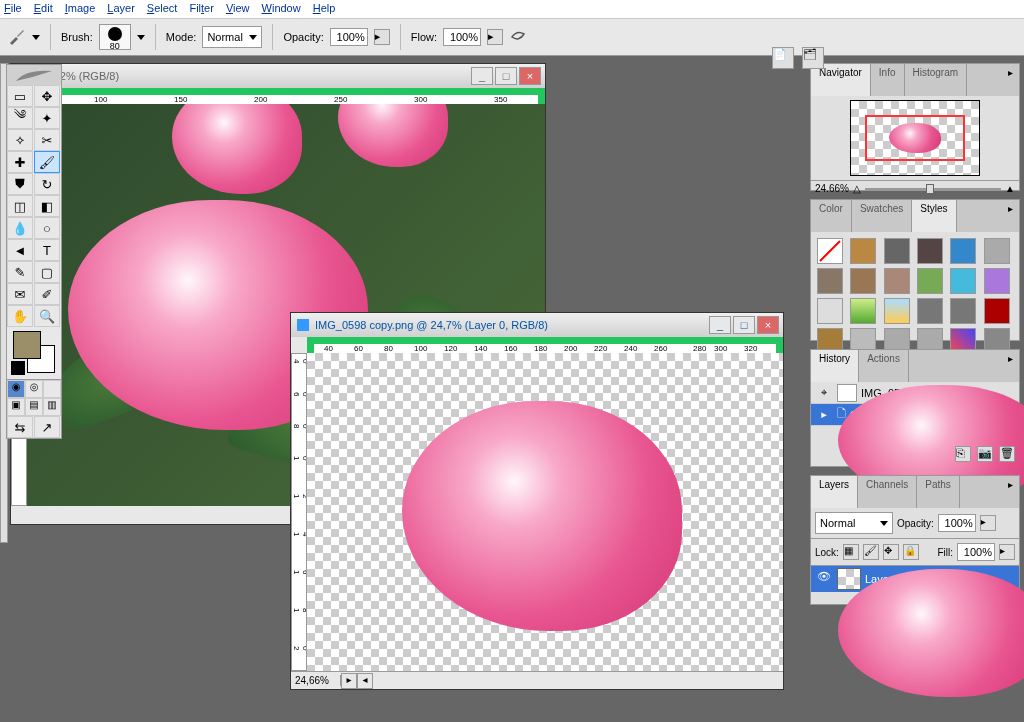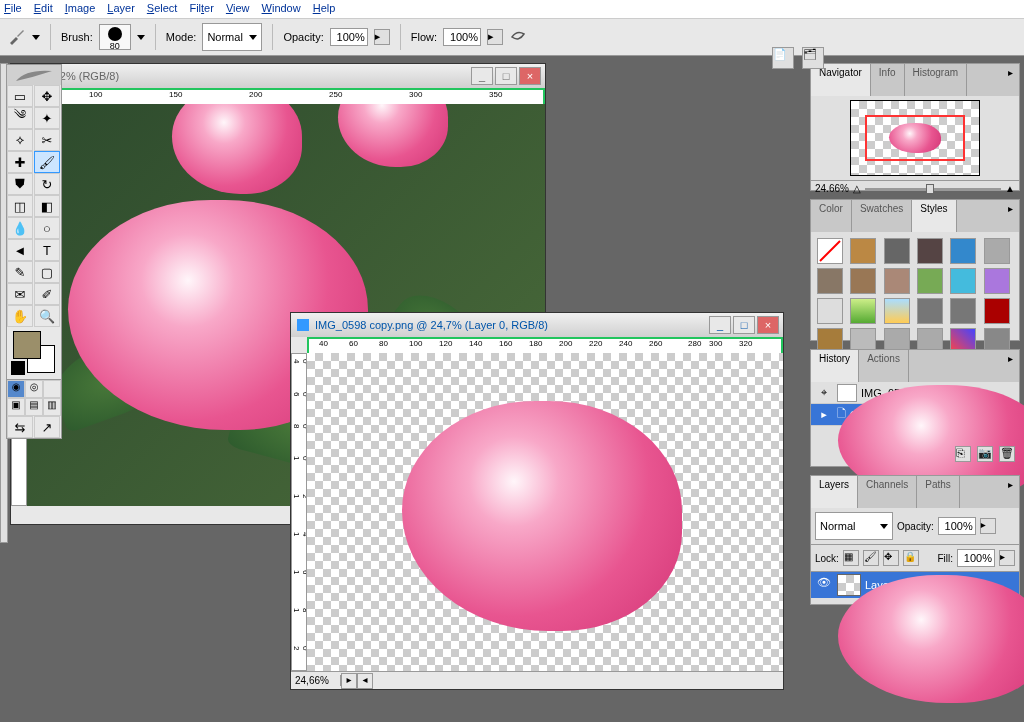--- a/index.html
+++ b/index.html
@@ -4,21 +4,21 @@
 <style>
 * { box-sizing: border-box; margin: 0; padding: 0; }
 body { font-family: Tahoma, Arial, sans-serif; font-size: 11px; background: #666; width: 1024px; height: 722px; overflow: hidden; position: relative; color: #000; }
 .menubar { background: #fff; height: 18px; padding: 2px 4px; color: #003399; display: flex; gap: 12px; position: relative; z-index: 100; }
 .menubar span { cursor: pointer; }
 .menubar span u { text-decoration: underline; }
 .optbar { background: #e8e8e8; height: 38px; border-top: 1px solid #ccc; border-bottom: 1px solid #999; display: flex; align-items: center; padding: 0 6px; gap: 6px; position: relative; z-index: 100; }
 .sep { width: 1px; height: 26px; background: #bbb; margin: 0 4px; }
 .brush-thumb { width: 32px; height: 26px; border: 1px solid #999; background: #f8f8f8; font-size: 9px; text-align: center; padding-top: 2px; }
 .brush-thumb .dot { width: 14px; height: 14px; background: #000; border-radius: 50%; margin: 0 auto; }
-.selbox { border: 1px solid #999; background: #fff; height: 28px; font-size: 11px; padding: 0 4px; display: flex; align-items: center; min-width: 60px; position: relative; }
+.selbox { border: 1px solid #999; background: #fff; height: 22px; font-size: 11px; padding: 0 4px; display: flex; align-items: center; min-width: 60px; position: relative; }
 .selbox .arr { margin-left: auto; }
 .pctbox { border: 1px solid #999; background: #fff; height: 18px; width: 38px; text-align: right; padding: 0 2px; font-size: 11px; }
 .sqbtn { width: 16px; height: 16px; border: 1px solid #999; background: #e0e0e0; display: inline-block; }
 
 
 .toolbox { position: absolute; left: 6px; top: 64px; width: 56px; background: #e8e8e8; border: 1px solid #999; z-index: 50; }
 .toolbox .feather { height: 20px; text-align: center; background: #d0d0d0; padding: 2px; }
 .toolgrid { display: grid; grid-template-columns: 1fr 1fr; }
 .tool { width: 26px; height: 22px; border: 1px solid #ccc; display: flex; align-items: center; justify-content: center; font-size: 13px; cursor: pointer; }
 .tool.sel { background: #cce5ff; border: 1px solid #3399ff; }
@@ -32,21 +32,21 @@
 
 
 .docwin { position: absolute; background: #e8e8e8; border: 1px solid #333; }
 .doc1 { left: 10px; top: 63px; width: 536px; height: 462px; z-index: 10; }
 .doc2 { left: 290px; top: 312px; width: 494px; height: 378px; z-index: 20; }
 .titlebar { height: 24px; background: linear-gradient(#f0f0f0,#d0d0d0); display: flex; align-items: center; padding: 0 4px; font-size: 11px; gap: 4px; color: #666; }
 .titlebar .icon { width: 16px; height: 16px; }
 .titlebar .wbtns { margin-left: auto; display: flex; gap: 2px; }
 .wbtn { width: 22px; height: 18px; border: 1px solid #999; background: #e8e8e8; text-align: center; line-height: 16px; font-size: 11px; }
 .wbtn.x { background: #d66; color: #fff; }
-.ruler-h { height: 28px; background: #fff; border: 2px solid #22c55e; position: relative; font-size: 8px; overflow: hidden; margin-left: 16px; }
+.ruler-h { height: 28px; background: #fff; border: 7px solid #22c55e; position: relative; font-size: 8px; overflow: hidden; margin-left: 16px; }
 .ruler-h .tick { position: absolute; top: 0; font-size: 8px; }
 .ruler-v { width: 16px; background: #fff; border: 1px solid #999; position: absolute; left: 0; top: 40px; bottom: 18px; font-size: 8px; overflow: hidden; }
 .ruler-v .tick { position: absolute; writing-mode: vertical-lr; font-size: 8px; }
 .canvas-wrap { position: absolute; left: 16px; top: 40px; right: 0; bottom: 18px; overflow: hidden; }
 .checker { background-image: linear-gradient(45deg,#ccc 25%,transparent 25%),linear-gradient(-45deg,#ccc 25%,transparent 25%),linear-gradient(45deg,transparent 75%,#ccc 75%),linear-gradient(-45deg,transparent 75%,#ccc 75%); background-size: 16px 16px; background-position: 0 0,0 8px,8px -8px,-8px 0; background-color: #fff; }
 .statusbar { position: absolute; bottom: 0; left: 0; right: 0; height: 18px; background: #e8e8e8; border-top: 1px solid #999; display: flex; align-items: center; font-size: 10px; }
 .statusbar .zoom { width: 50px; border-right: 1px solid #999; padding: 0 4px; }
 .statusbar .doc { padding: 0 4px; flex: 1; }
 .statusbar .play { width: 16px; height: 16px; border: 1px solid #999; text-align: center; }
 

